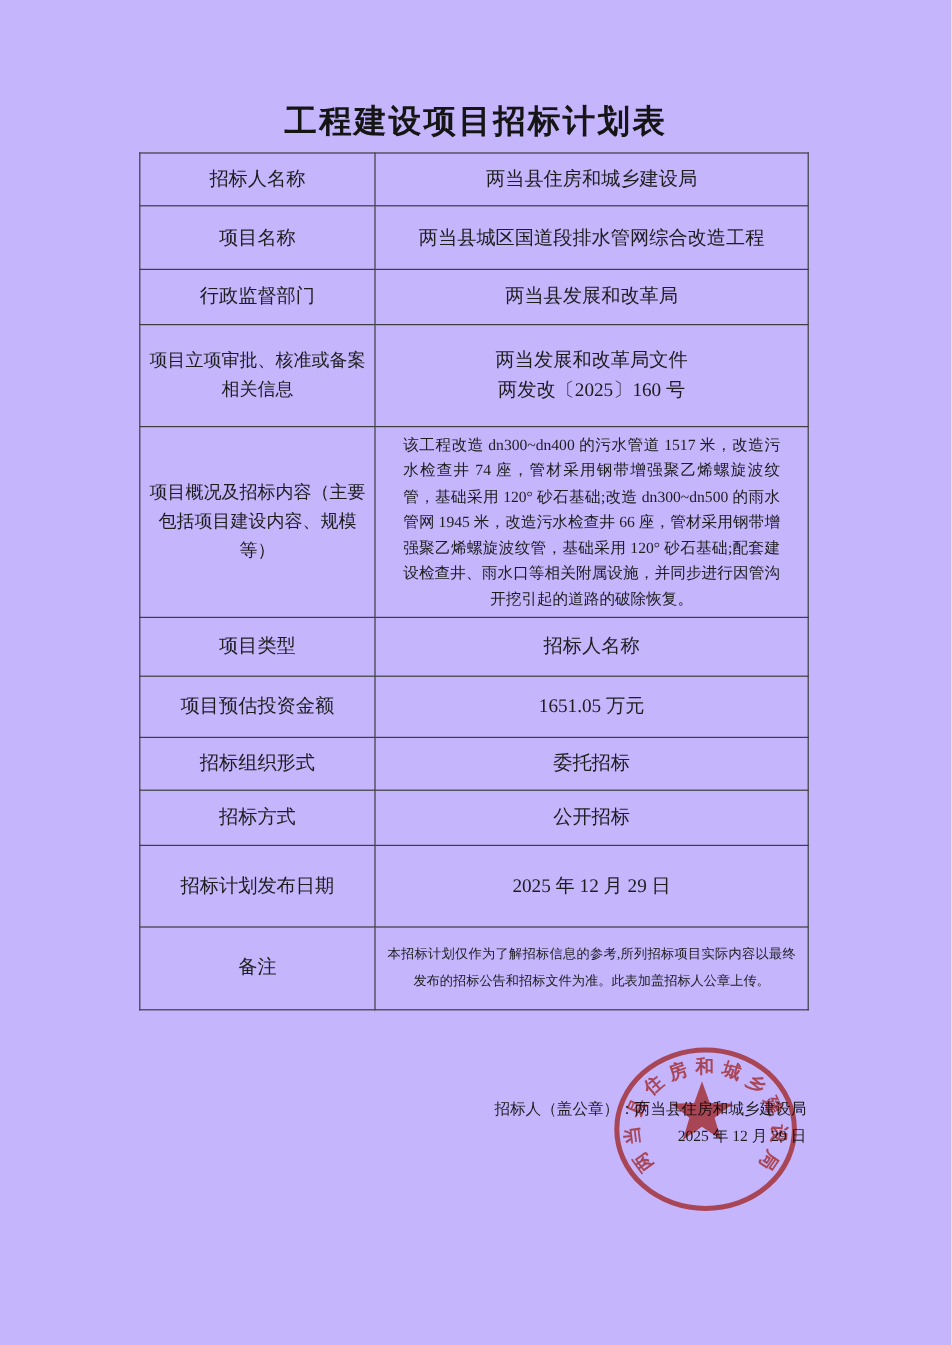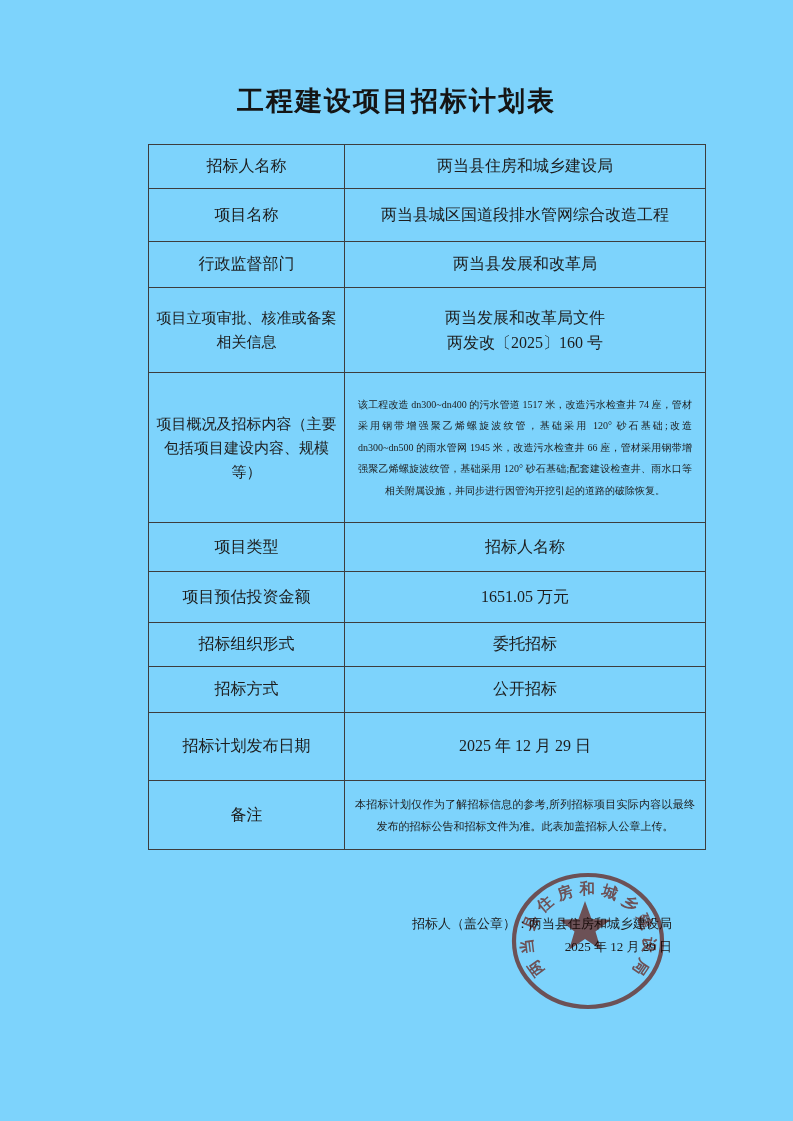--- a/index.html
+++ b/index.html
@@ -1,32 +1,32 @@
 <!DOCTYPE html>
 <html><head>
 <meta charset="utf-8">
 <style>
   html,body{margin:0;padding:0;background:#ffffff;}
-  .page{position:relative;width:793px;height:1121px;background:#7dd3fc;overflow:hidden;
+  .page{position:relative;width:793px;height:1121px;background:#c4b5fd;overflow:hidden;
         font-family:"Liberation Serif","DejaVu Serif",serif;color:#1d1d1d;}
   .title{position:absolute;top:83px;left:0;width:793px;margin:0;text-align:center;
          font-size:27px;font-weight:bold;letter-spacing:2px;color:#151515;}
-  .plan-table{position:absolute;left:116px;top:144px;width:557px;border-collapse:collapse;
-              table-layout:fixed;margin-left:32px;}
+  .plan-table{position:absolute;left:116px;top:127px;width:557px;border-collapse:collapse;
+              table-layout:fixed;}
   .plan-table td{border:1.2px solid #3d3d3d;vertical-align:middle;text-align:center;
                  font-size:16px;padding:2px 8px;overflow:hidden;}
   .plan-table col.c1{width:196px;}
   .plan-table col.c2{width:361px;}
   tr.r1{height:44px} tr.r2{height:53px} tr.r3{height:46px} tr.r4{height:73px}
   tr.r5{height:150px} tr.r6{height:49px} tr.r7{height:51px} tr.r8{height:44px}
   tr.r9{height:46px} tr.r10{height:70px} tr.r11{height:68px} tr.r12{height:69px}
   td.preline{white-space:pre-line;line-height:25px;}
   td.wraplabel{font-size:15px;line-height:24px;padding:18px 6px;}
-  td.overview{text-align:justify;text-align-last:center;font-size:10px;
-              line-height:21.4px;padding:4px 13px;}
+  td.overview{text-align:justify;text-align-last:center;font-size:13px;
+              line-height:21.4px;padding:4px 23px;}
   td.remarks{text-align:justify;text-align-last:center;font-size:11px;
              line-height:22.5px;padding:2px 10px;}
   .sig{position:absolute;top:912px;right:121px;text-align:right;font-size:13px;
        line-height:23px;color:#1d1d1d;}
   .seal{position:absolute;left:500px;top:858px;width:180px;height:162px;
         mix-blend-mode:multiply;opacity:.88;filter:blur(0.6px);}
   .seal text{font-family:"Liberation Sans","DejaVu Sans",sans-serif;font-weight:bold;}
 </style>
 </head>
 <body>

